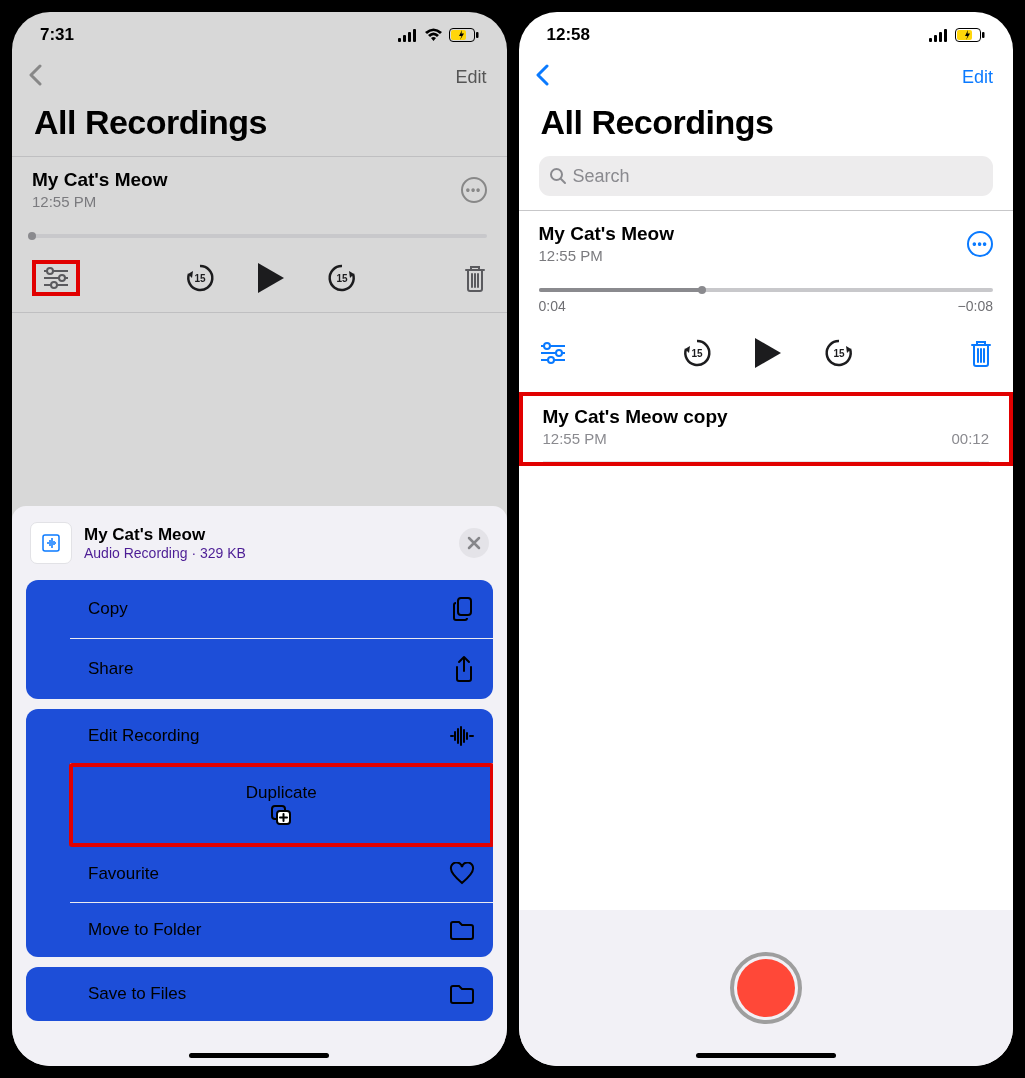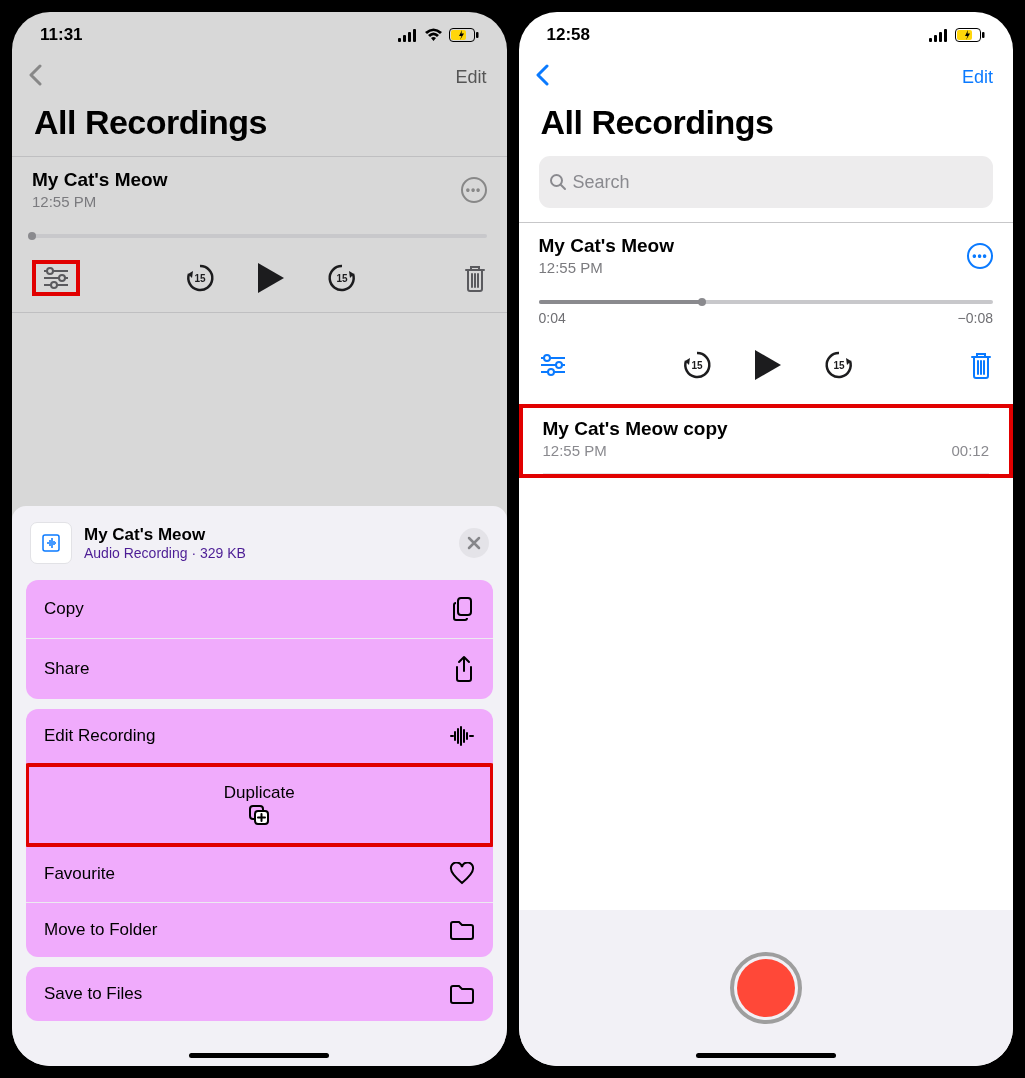--- a/index.html
+++ b/index.html
@@ -53,21 +53,21 @@
     font-weight: 800;
     padding: 8px 22px 14px;
     letter-spacing: -0.5px;
   }
 
   
   .search {
     margin: 0 20px 14px;
     background: #edeced;
     border-radius: 11px;
-    height: 52px;
+    height: 40px;
     display: flex;
     align-items: center;
     padding: 16px 10px;
     color: #8a8a8f;
     font-size: 18px;
     gap: 6px;
   }
 
   .divider-full { height: 1px; background: #c7c7c9; }
   .phone.left .divider-full { background: #bfbfc1; }
@@ -116,21 +116,21 @@
   }
   .sheet-title { font-size: 17px; font-weight: 600; }
   .sheet-sub { font-size: 14px; color: #4c1d95; }
   .sheet-close {
     margin-left: auto; width: 30px; height: 30px; border-radius: 50%;
     background: #e4e3e8; display: flex; align-items: center; justify-content: center;
     color: #86868a; font-size: 18px; font-weight: 600;
   }
 
   .action-group {
-    background: #f0abfc; border-radius: 12px; overflow: hidden; margin-bottom: 10px;
+    background: #1d4ed8; border-radius: 12px; overflow: hidden; margin-bottom: 10px; padding-left: 44px;
   }
   .action-row {
     display: flex; justify-content: space-between; align-items: center;
     padding: 16px 18px; font-size: 17px;
     border-bottom: 1px solid #eceaf0;
   }
   .action-row:last-child { border-bottom: none; }
   .action-row.highlight { border: 4px solid #e10000; border-radius: 3px; margin: -1px; flex-direction: column; }
 
   
@@ -158,21 +158,21 @@
   .home-indicator {
     position: absolute; bottom: 8px; left: 50%; transform: translateX(-50%);
     width: 140px; height: 5px; background: #000; border-radius: 3px;
   }
 </style>
 </head>
 <body>
 
 <div class="phone left">
   <div class="status-bar">
-    <span>11:31</span>
+    <span>7:31</span>
     <div class="status-icons">
       <svg width="20" height="13" viewBox="0 0 20 13">
           <rect x="0" y="9" width="3" height="4" rx="1" fill="#000"></rect>
           <rect x="5" y="6" width="3" height="7" rx="1" fill="#000"></rect>
           <rect x="10" y="3" width="3" height="10" rx="1" fill="#000"></rect>
           <rect x="15" y="0" width="3" height="13" rx="1" fill="#000"></rect>
         </svg>
       <svg width="19" height="14" viewBox="0 0 19 14">
           <path d="M9.5 13 L7 10 Q9.5 8 12 10 Z M4 7 Q9.5 2 15 7 L13 9 Q9.5 5.5 6 9 Z M1 4 Q9.5 -3 18 4 L16 6 Q9.5 0 3 6 Z" fill="#000"></path>
         </svg>

